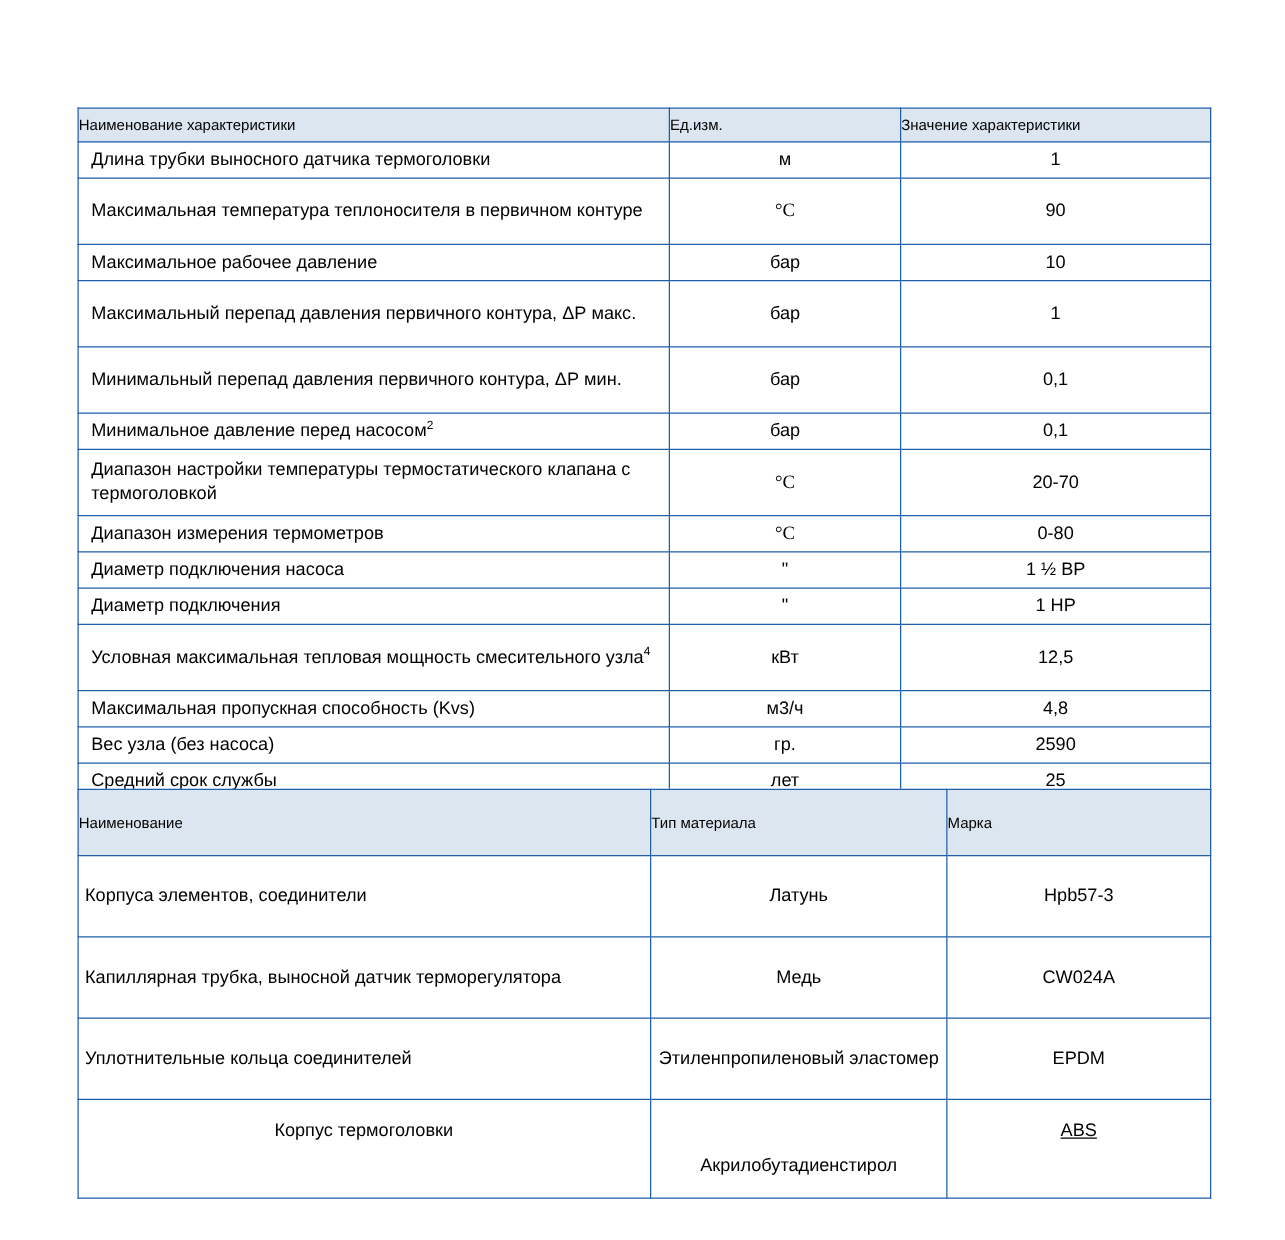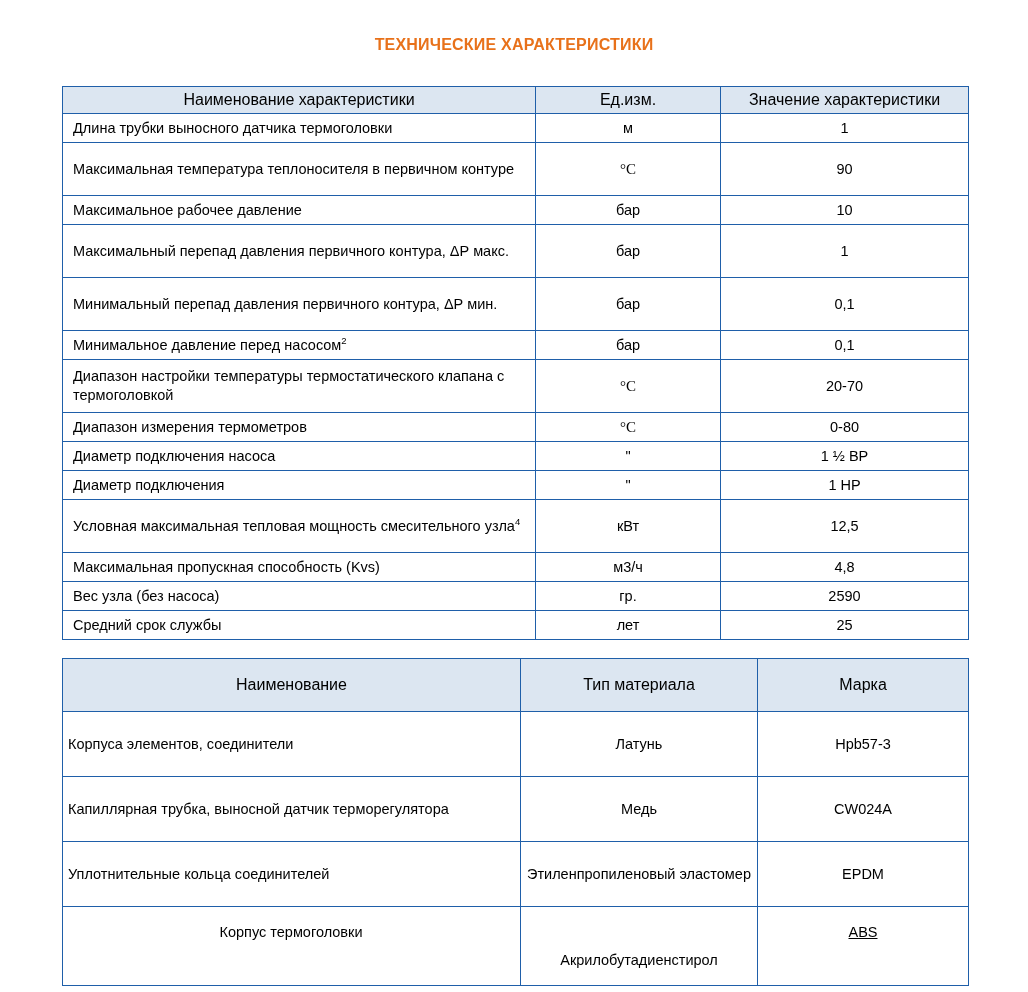--- a/index.html
+++ b/index.html
@@ -47,23 +47,23 @@
     background: #ffffff;
   }
   .spec-table td, .spec-table th {
     border: 1px solid #1F5FA9;
     padding: 0;
     vertical-align: middle;
     font-weight: normal;
   }
   .spec-table thead th {
     background: #DCE6F1;
-    text-align: center;
+    text-align: left;
     color: #000000;
-    font-size: 16px;
+    font-size: 12px;
   }
 
   
   #table-specs {
     left: 62px;
     top: 86px;
     width: 906px;
   }
   #table-specs col.c-name  { width: 473px; }
   #table-specs col.c-unit  { width: 185px; }
@@ -95,21 +95,21 @@
 
   sup.ref {
     font-size: 9.5px;
     vertical-align: super;
     line-height: 0;
   }
 
   
   #table-materials {
     left: 62px;
-    top: 658px;
+    top: 631px;
     width: 906px;
   }
   #table-materials col.c-name  { width: 458px; }
   #table-materials col.c-type  { width: 237px; }
   #table-materials col.c-brand { width: 211px; }
 
   #table-materials thead th {
     height: 52px;
   }
   #table-materials td {
@@ -129,21 +129,20 @@
   
   #table-materials tr.last td.name  { vertical-align: top;    padding-top: 14px; text-align: center; }
   #table-materials tr.last td.type  { vertical-align: bottom; padding-bottom: 14px; }
   #table-materials tr.last td.brand { vertical-align: top;    padding-top: 14px; text-decoration: underline; }
 </style>
 </head>
 <body>
 
 <div class="page">
 
-  <div class="doc-title">ТЕХНИЧЕСКИЕ ХАРАКТЕРИСТИКИ</div>
 
   <table class="spec-table" id="table-specs">
     <colgroup>
       <col class="c-name">
         <col class="c-unit">
         <col class="c-value">
     </colgroup>
     <thead>
       <tr>
         <th>Наименование характеристики</th>

